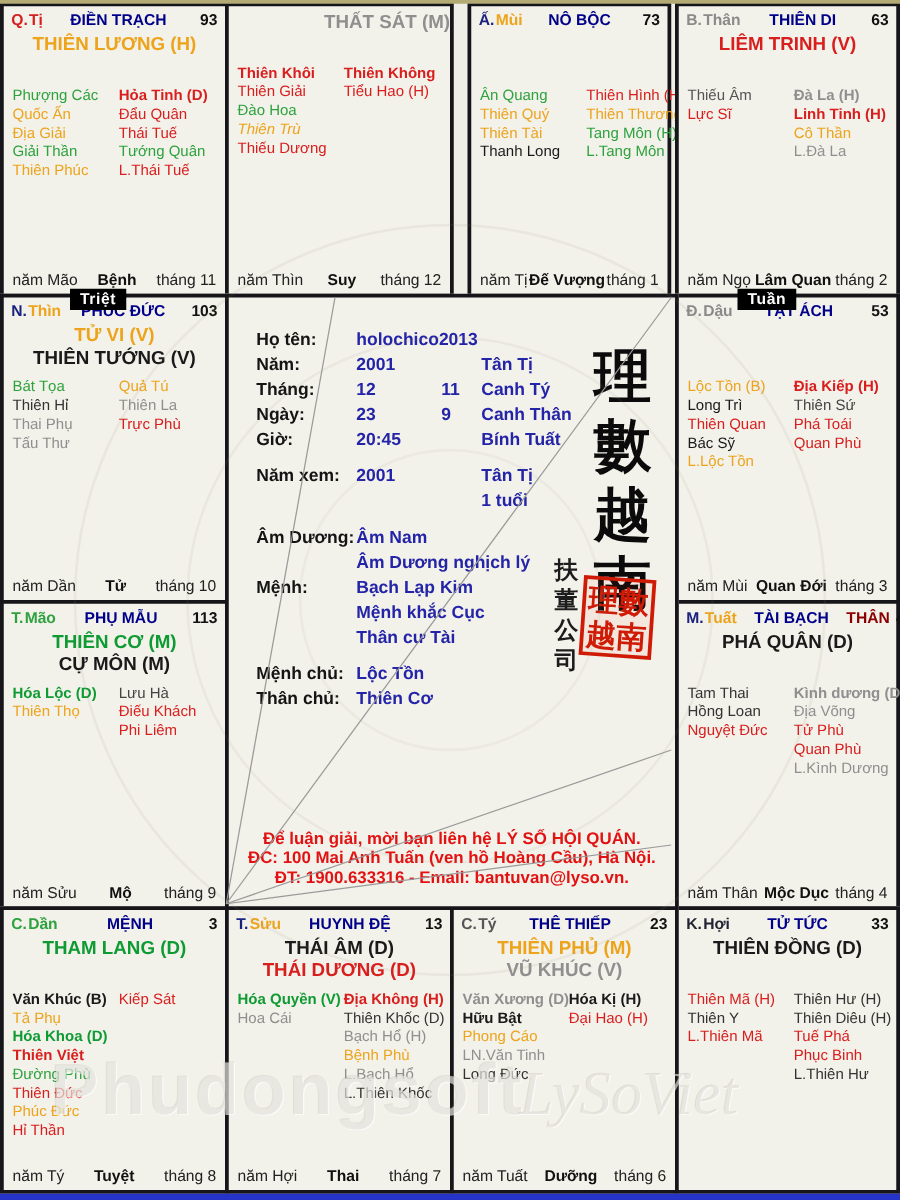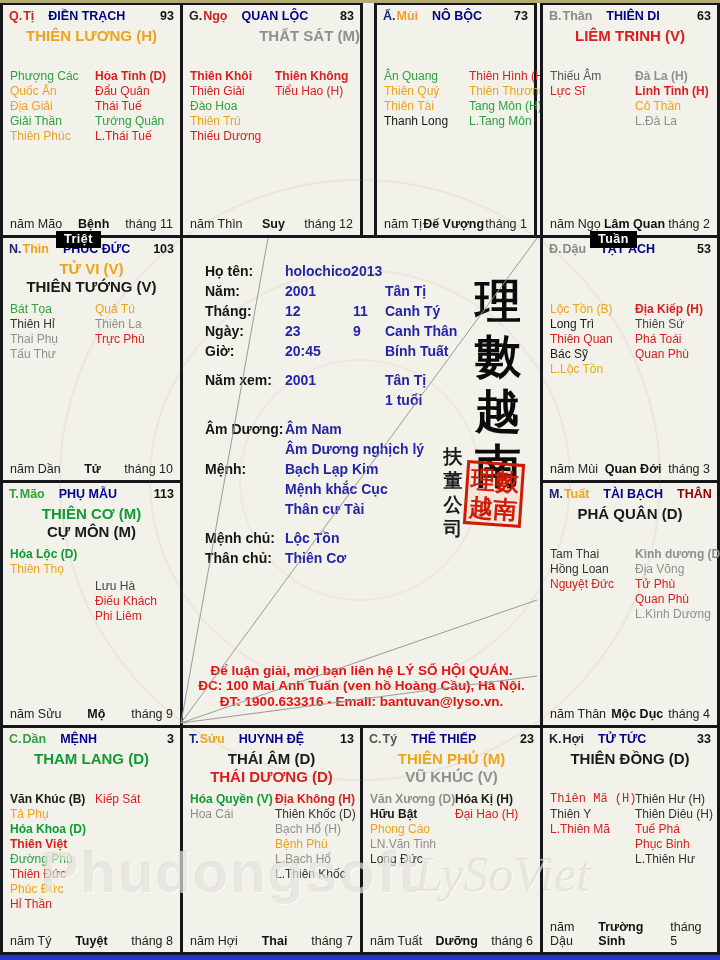--- a/index.html
+++ b/index.html
@@ -5,21 +5,21 @@
   html,body{margin:0;padding:0;background:#d8d5cc;}
   #page{position:relative;width:720px;height:960px;background:#efeee7;overflow:hidden;
         font-family:"Liberation Sans",sans-serif;}
   .strip-top{position:absolute;left:0;top:0;width:720px;height:3px;background:#b3aa74;z-index:7;}
   .strip-bottom{position:absolute;left:0;top:955px;width:720px;height:5px;background:#2633c9;z-index:7;}
 
   .palace{position:absolute;background:#f2f1ea;border:3px solid #15151a;box-sizing:border-box;z-index:1;}
   .p-head{display:flex;align-items:baseline;padding:4px 6px 0 6px;font-size:12.5px;font-weight:bold;white-space:nowrap;}
   .p-stem b{font-weight:bold;}
   .p-stem b:first-child{margin-right:1px;}
-  .p-name{flex:1;text-align:left;color:#00008b;padding:0 14px;}
+  .p-name{flex:1;text-align:center;color:#00008b;padding:0 14px;}
   .p-num{color:#111;}
   .p-num .p-extra{font-style:normal;font-weight:bold;margin-right:5px;}
   .p-majors{min-height:40px;padding-top:4px;text-align:center;}
   .major{font-size:15px;font-weight:bold;line-height:18px;white-space:nowrap;}
   .p-stars{position:relative;height:0;}
   .col{position:absolute;left:7px;top:2px;}
   .col-r{left:92px;}
   .star{font-size:12px;line-height:15px;white-space:nowrap;}
   .p-foot{position:absolute;left:0;right:0;bottom:4px;display:flex;justify-content:space-between;
           padding:0 7px;font-size:12.5px;color:#222;}
@@ -89,34 +89,29 @@
         </div>
     </div>
     <div class="p-foot">
       <span>năm Mão</span>
       <b>Bệnh</b>
       <span>tháng 11</span>
     </div>
   </div>
 
   <div class="palace" style="left:180px;top:2px;width:183px;height:236px">
-    <div class="p-head">
-      <span class="p-stem"><b style="color: rgb(34, 34, 34);">G.</b><b style="color: rgb(211, 32, 32);">Ngọ</b></span>
-      <span class="p-name">QUAN LỘC</span>
-      <span class="p-num"><i class="p-extra"></i><b>83</b></span>
-    </div>
     <div class="p-majors">
         <div class="major" style="color: rgb(143, 143, 143); font-weight: 700; text-align: right;">THẤT SÁT (M)</div>
       </div>
     <div class="p-stars">
       <div class="col">
           <div class="star" style="color: rgb(217, 30, 30); font-weight: 700;">Thiên Khôi</div>
           <div class="star" style="color: rgb(217, 30, 30);">Thiên Giải</div>
           <div class="star" style="color: rgb(46, 162, 62);">Đào Hoa</div>
-          <div class="star" style="color: rgb(237, 164, 28);">Thiên Trù</div>
+          <div class="star" style="color: rgb(237, 164, 28); font-style: italic;">Thiên Trù</div>
           <div class="star" style="color: rgb(217, 30, 30);">Thiếu Dương</div>
         </div>
       <div class="col col-r">
           <div class="star" style="color: rgb(217, 30, 30); font-weight: 700;">Thiên Không</div>
           <div class="star" style="color: rgb(217, 30, 30);">Tiểu Hao (H)</div>
         </div>
     </div>
     <div class="p-foot">
       <span>năm Thìn</span>
       <b>Suy</b>
@@ -248,21 +243,21 @@
     <div class="p-majors">
         <div class="major" style="color: rgb(15, 155, 51); font-weight: 700;">THIÊN CƠ (M)</div>
         <div class="major" style="color: rgb(26, 26, 26); font-weight: 700;">CỰ MÔN (M)</div>
       </div>
     <div class="p-stars">
       <div class="col">
           <div class="star" style="color: rgb(15, 155, 51); font-weight: 700;">Hóa Lộc (D)</div>
           <div class="star" style="color: rgb(237, 164, 28);">Thiên Thọ</div>
         </div>
       <div class="col col-r">
-          <div class="star" style="color: rgb(68, 68, 68); margin-top: 32px;">Lưu Hà</div>
+          <div class="star" style="color: rgb(68, 68, 68);">Lưu Hà</div>
           <div class="star" style="color: rgb(217, 30, 30);">Điếu Khách</div>
           <div class="star" style="color: rgb(217, 30, 30);">Phi Liêm</div>
         </div>
     </div>
     <div class="p-foot">
       <span>năm Sửu</span>
       <b>Mộ</b>
       <span>tháng 9</span>
     </div>
   </div>
@@ -393,36 +388,31 @@
     <div class="p-head">
       <span class="p-stem"><b style="color: rgb(34, 34, 51);">K.</b><b style="color: rgb(34, 34, 51);">Hợi</b></span>
       <span class="p-name">TỬ TỨC</span>
       <span class="p-num"><i class="p-extra"></i><b>33</b></span>
     </div>
     <div class="p-majors">
         <div class="major" style="color: rgb(26, 26, 26); font-weight: 700;">THIÊN ĐỒNG (D)</div>
       </div>
     <div class="p-stars">
       <div class="col">
-          <div class="star" style="color: rgb(217, 30, 30); font-family: Liberation Mono, monospace;">Thiên Mã (H)</div>
+          <div class="star" style="color: rgb(217, 30, 30);">Thiên Mã (H)</div>
           <div class="star" style="color: rgb(51, 51, 51);">Thiên Y</div>
           <div class="star" style="color: rgb(217, 30, 30);">L.Thiên Mã</div>
         </div>
       <div class="col col-r">
           <div class="star" style="color: rgb(51, 51, 51);">Thiên Hư (H)</div>
           <div class="star" style="color: rgb(51, 51, 51);">Thiên Diêu (H)</div>
           <div class="star" style="color: rgb(217, 30, 30);">Tuế Phá</div>
           <div class="star" style="color: rgb(217, 30, 30);">Phục Binh</div>
           <div class="star" style="color: rgb(51, 51, 51);">L.Thiên Hư</div>
         </div>
-    </div>
-    <div class="p-foot">
-      <span>năm Dậu</span>
-      <b>Trường Sinh</b>
-      <span>tháng 5</span>
     </div>
   </div>
 
   <div class="center">
     <div class="c-rows">
 
     <div class="c-row">
           <span class="c-label">Họ tên:</span>
           <span class="c-v1">holochico2013</span>
           <span class="c-v2"></span>

